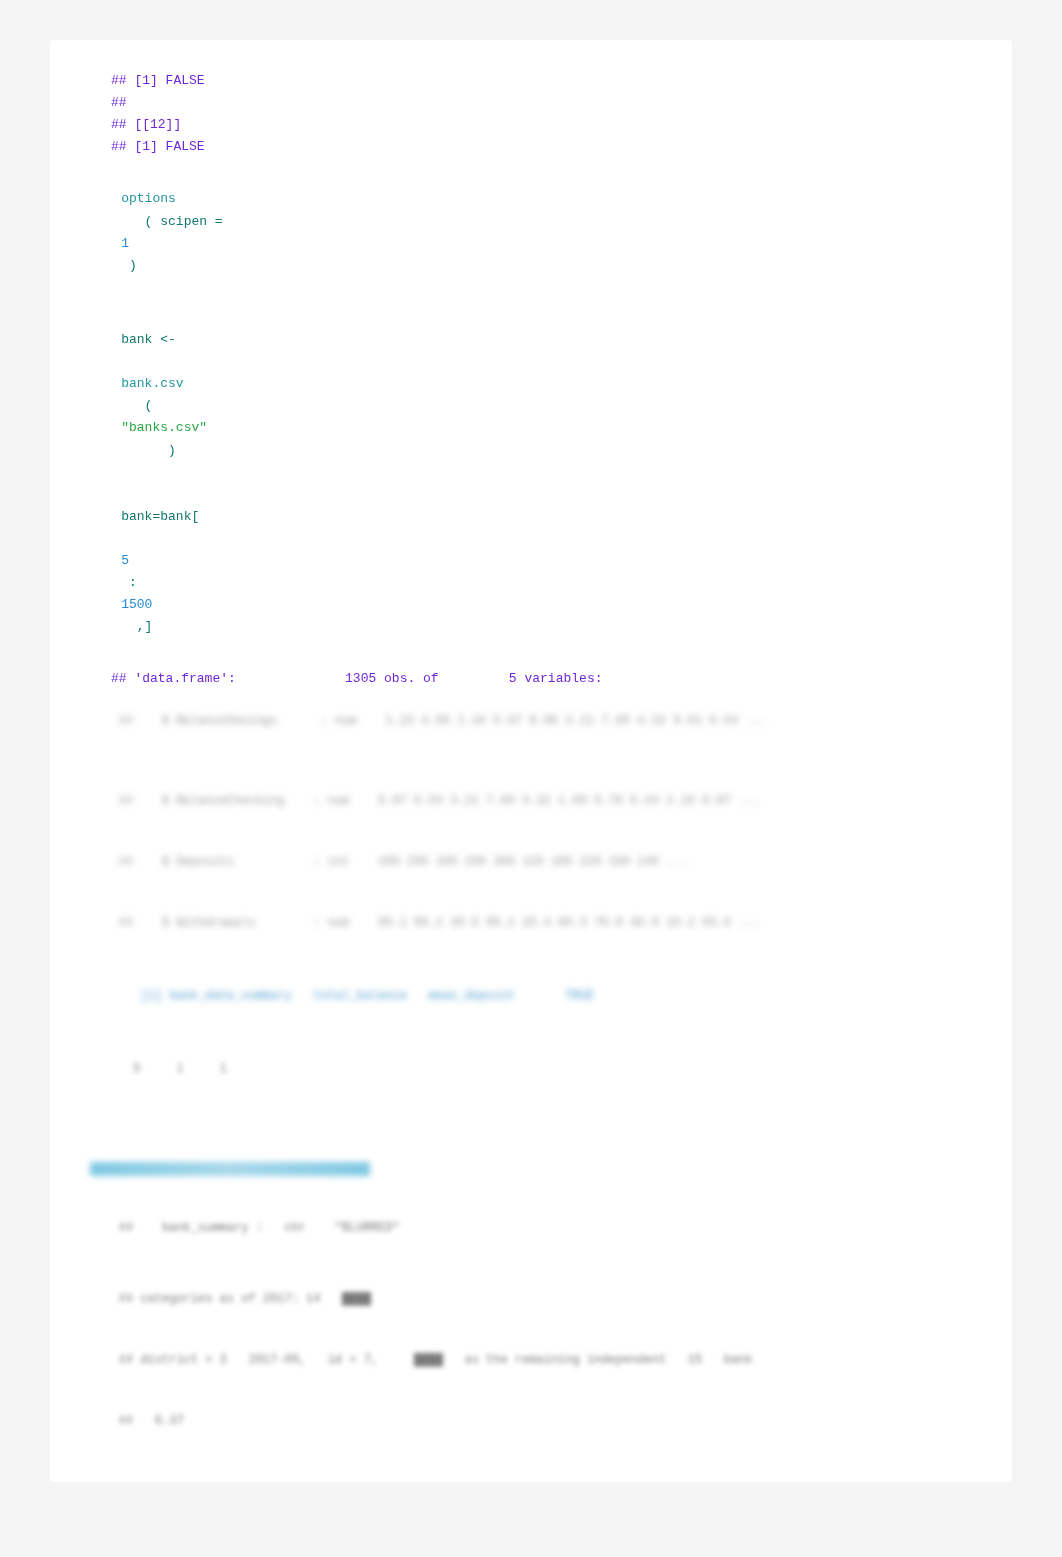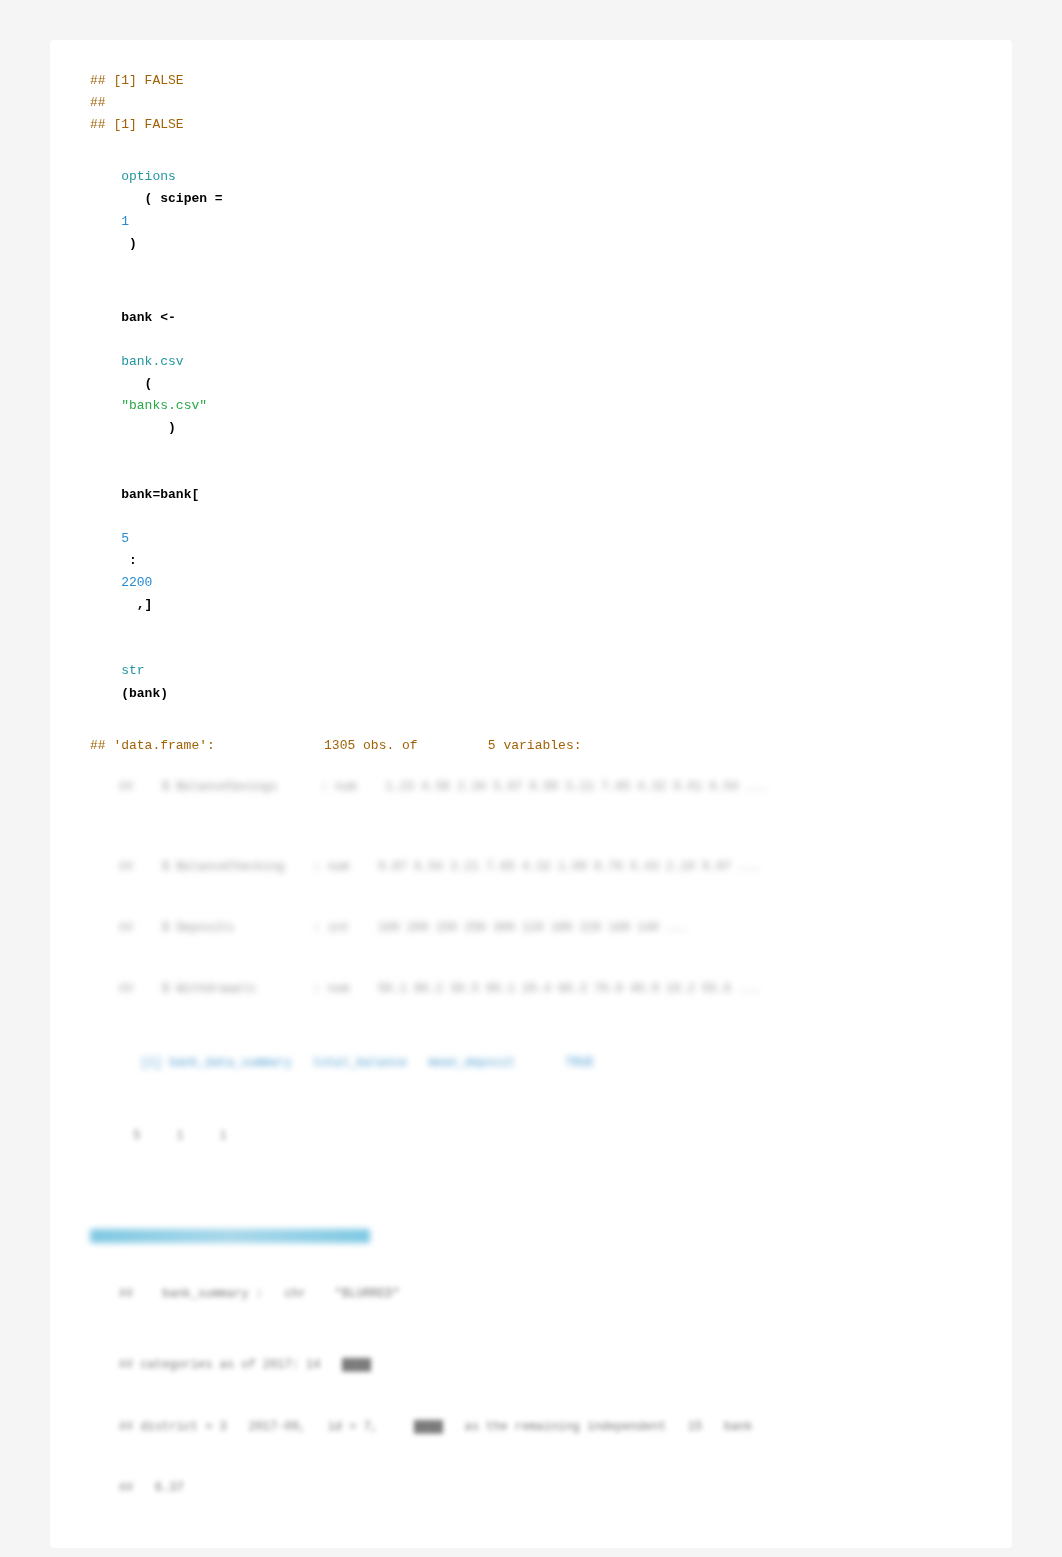--- a/index.html
+++ b/index.html
@@ -19,21 +19,22 @@
       padding: 30px 40px;
       line-height: 1.7;
     }
 
     .line {
       display: block;
       white-space: pre;
     }
 
     .comment {
-      color: #a16207;
+      color: #6d28d9;
+      margin-left: 21px;
     }
 
     .blurred-line {
       filter: blur(3px);
       color: #999;
       font-size: 12px;
     }
 
     .blurred-blue {
       filter: blur(3px);
@@ -41,32 +42,33 @@
       font-size: 12px;
     }
 
     .spacer {
       display: block;
       height: 8px;
     }
     .color-teal { color: #2196a0; }
     .color-green { color: #28a745; }
     .color-num  { color: #268bd2; }
-    .color-dark { color: #000000; font-weight: bold; }
+    .color-dark { color: #0f766e; }
   </style>
 </head>
 <body>
 
 <div class="code-block">
 
   
   <span class="line comment">## [1] FALSE</span>
   
   <span class="line comment">##</span>
   
+  <span class="line comment">## [[12]]</span>
   
   <span class="line comment">## [1] FALSE</span>
 
   <span class="spacer"></span>
 
   
   <span class="line">
     <span class="color-teal">options</span>
     <span class="color-dark">   ( scipen =       </span>
     <span class="color-num">1</span>
@@ -84,29 +86,25 @@
     <span class="color-green">"banks.csv"</span>
     <span class="color-dark">      )</span>
   </span>
 
   
   <span class="line">
     <span class="color-dark">bank=bank[</span>
     <span class="color-dark">   </span>
     <span class="color-num">5</span>
     <span class="color-dark"> : </span>
-    <span class="color-num">2200</span>
+    <span class="color-num">1500</span>
     <span class="color-dark">  ,]</span>
   </span>
 
   
-  <span class="line">
-    <span class="color-teal">str</span>
-    <span class="color-dark">(bank)</span>
-  </span>
 
   <span class="spacer"></span>
 
   
   <span class="line comment">## 'data.frame':              1305 obs. of         5 variables:</span>
   
 
   
   <span class="line blurred-line">
     ##  &nbsp; $ BalanceSavings&nbsp;&nbsp;&nbsp;&nbsp;&nbsp; : num &nbsp;&nbsp; 1.23 4.56 2.34 5.67 8.90 3.21 7.65 4.32 9.01 6.54 ...

